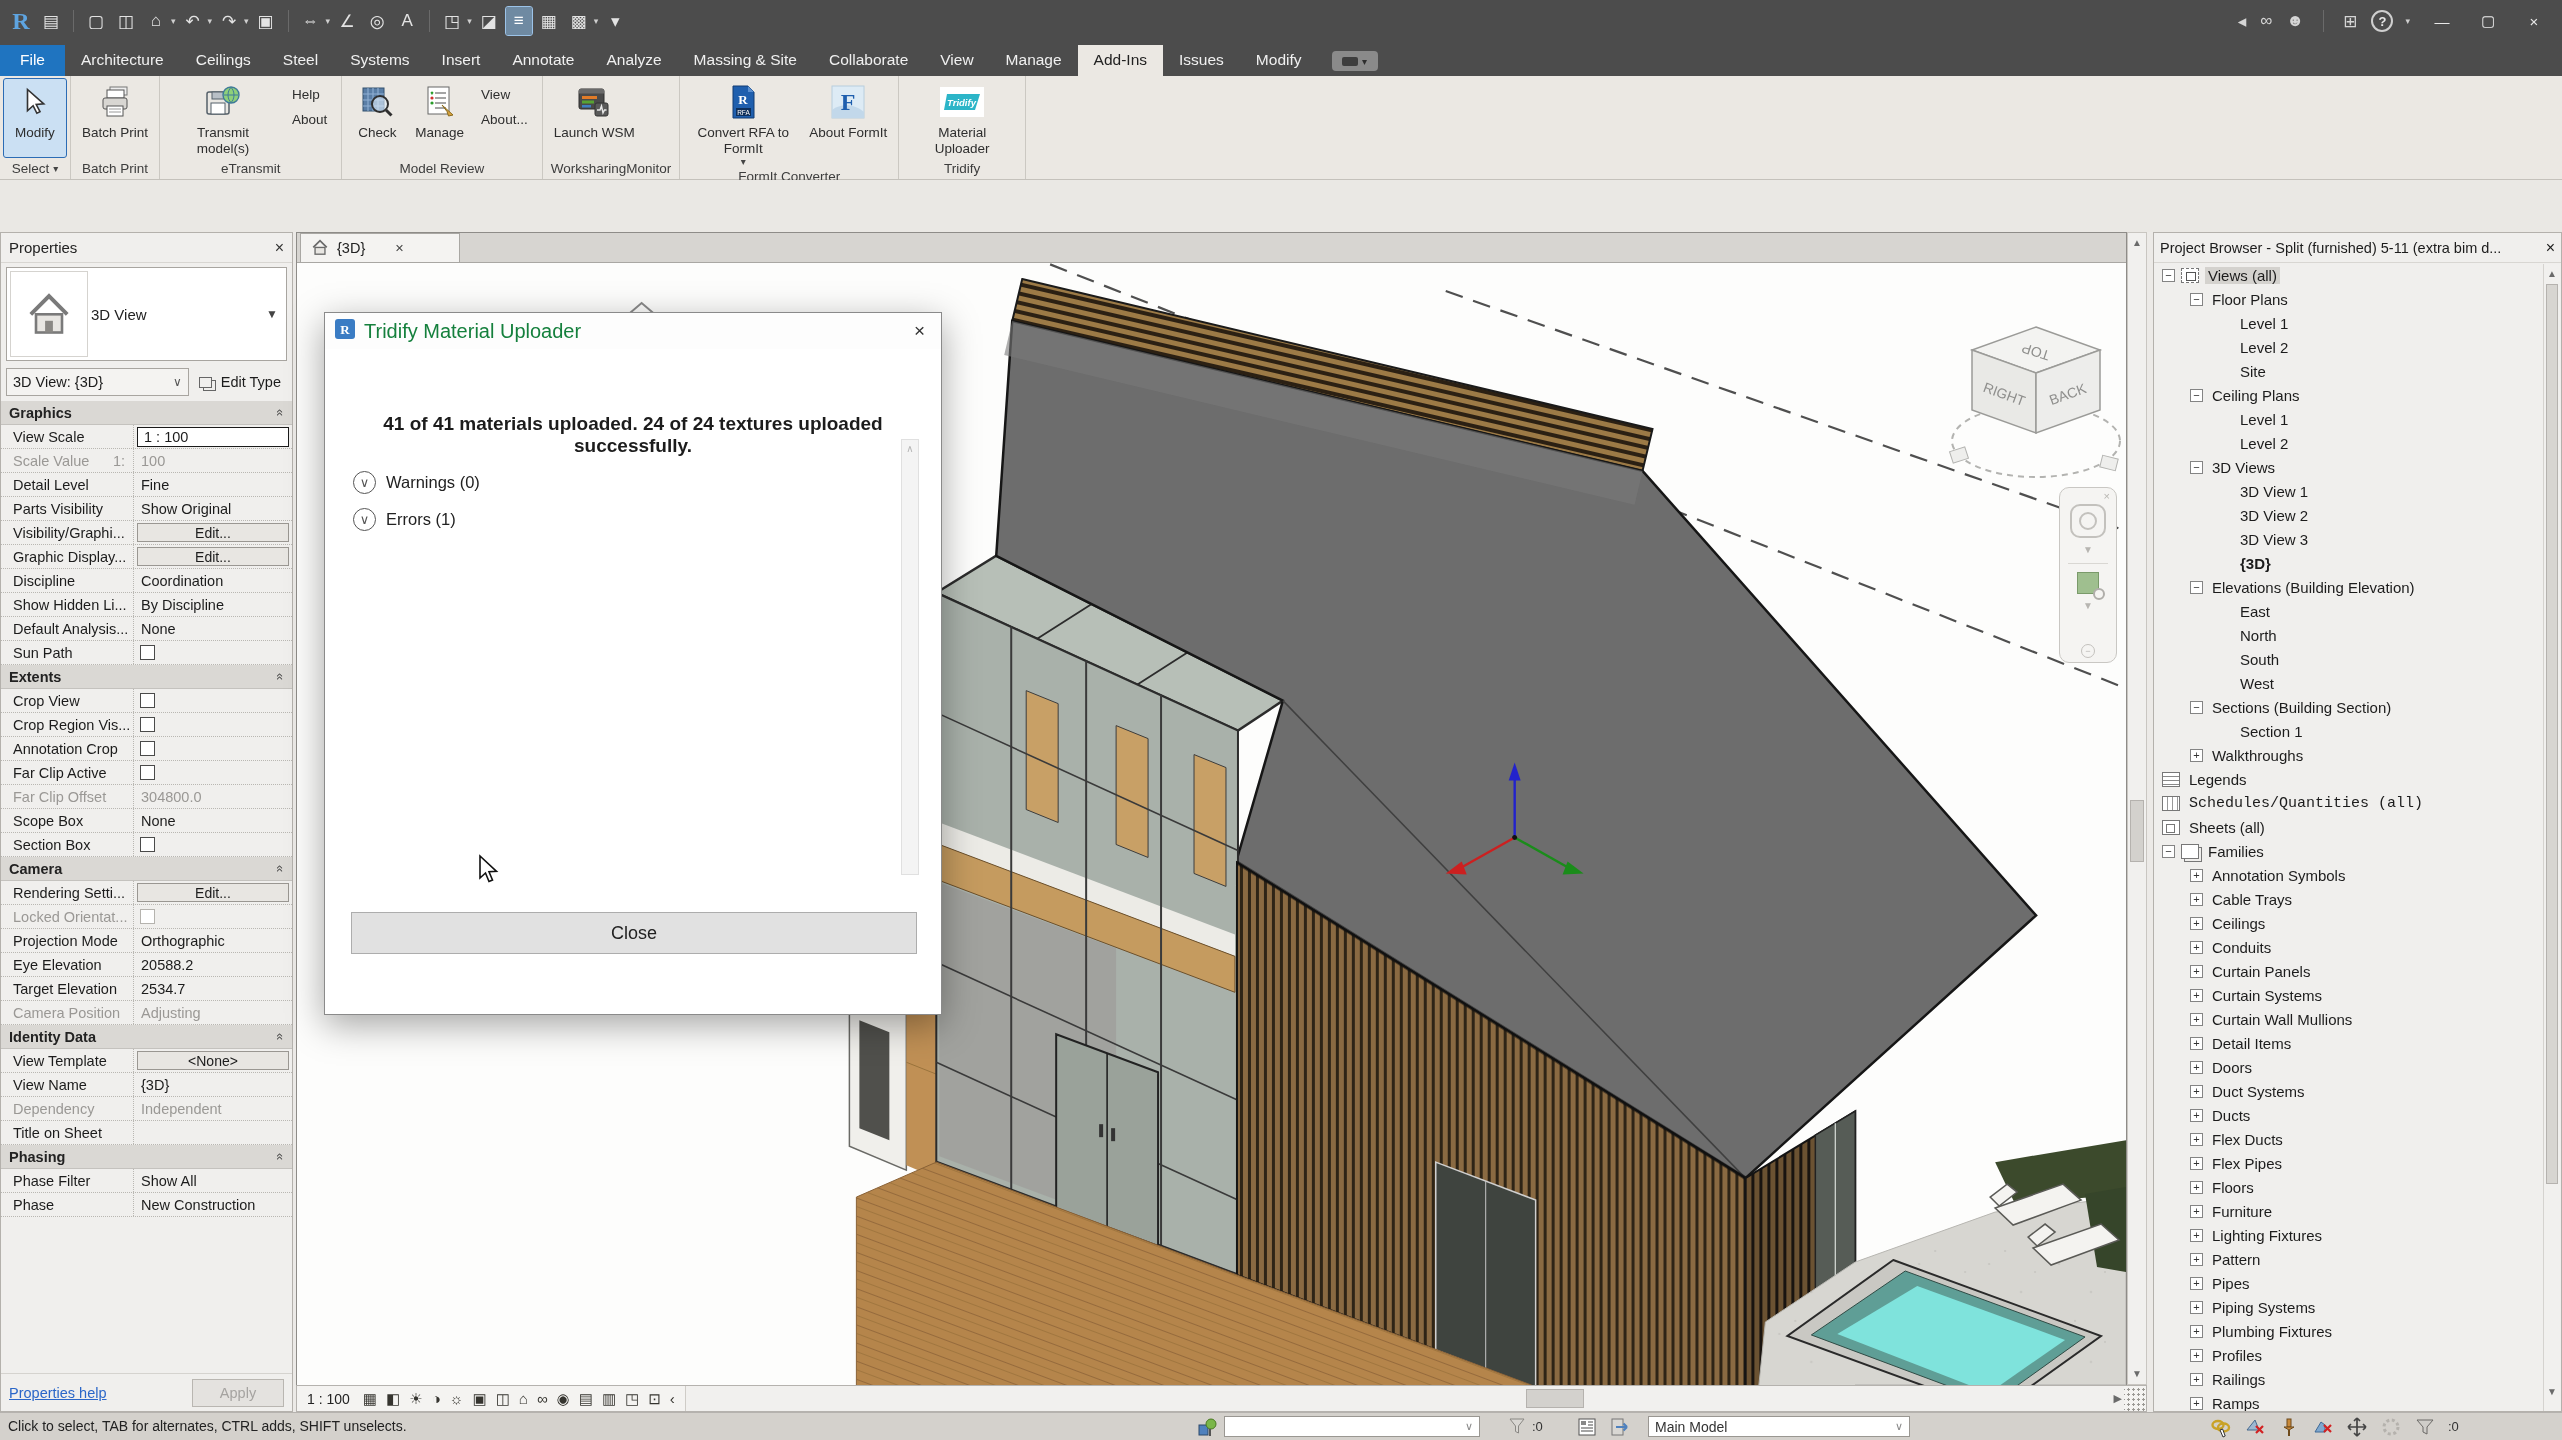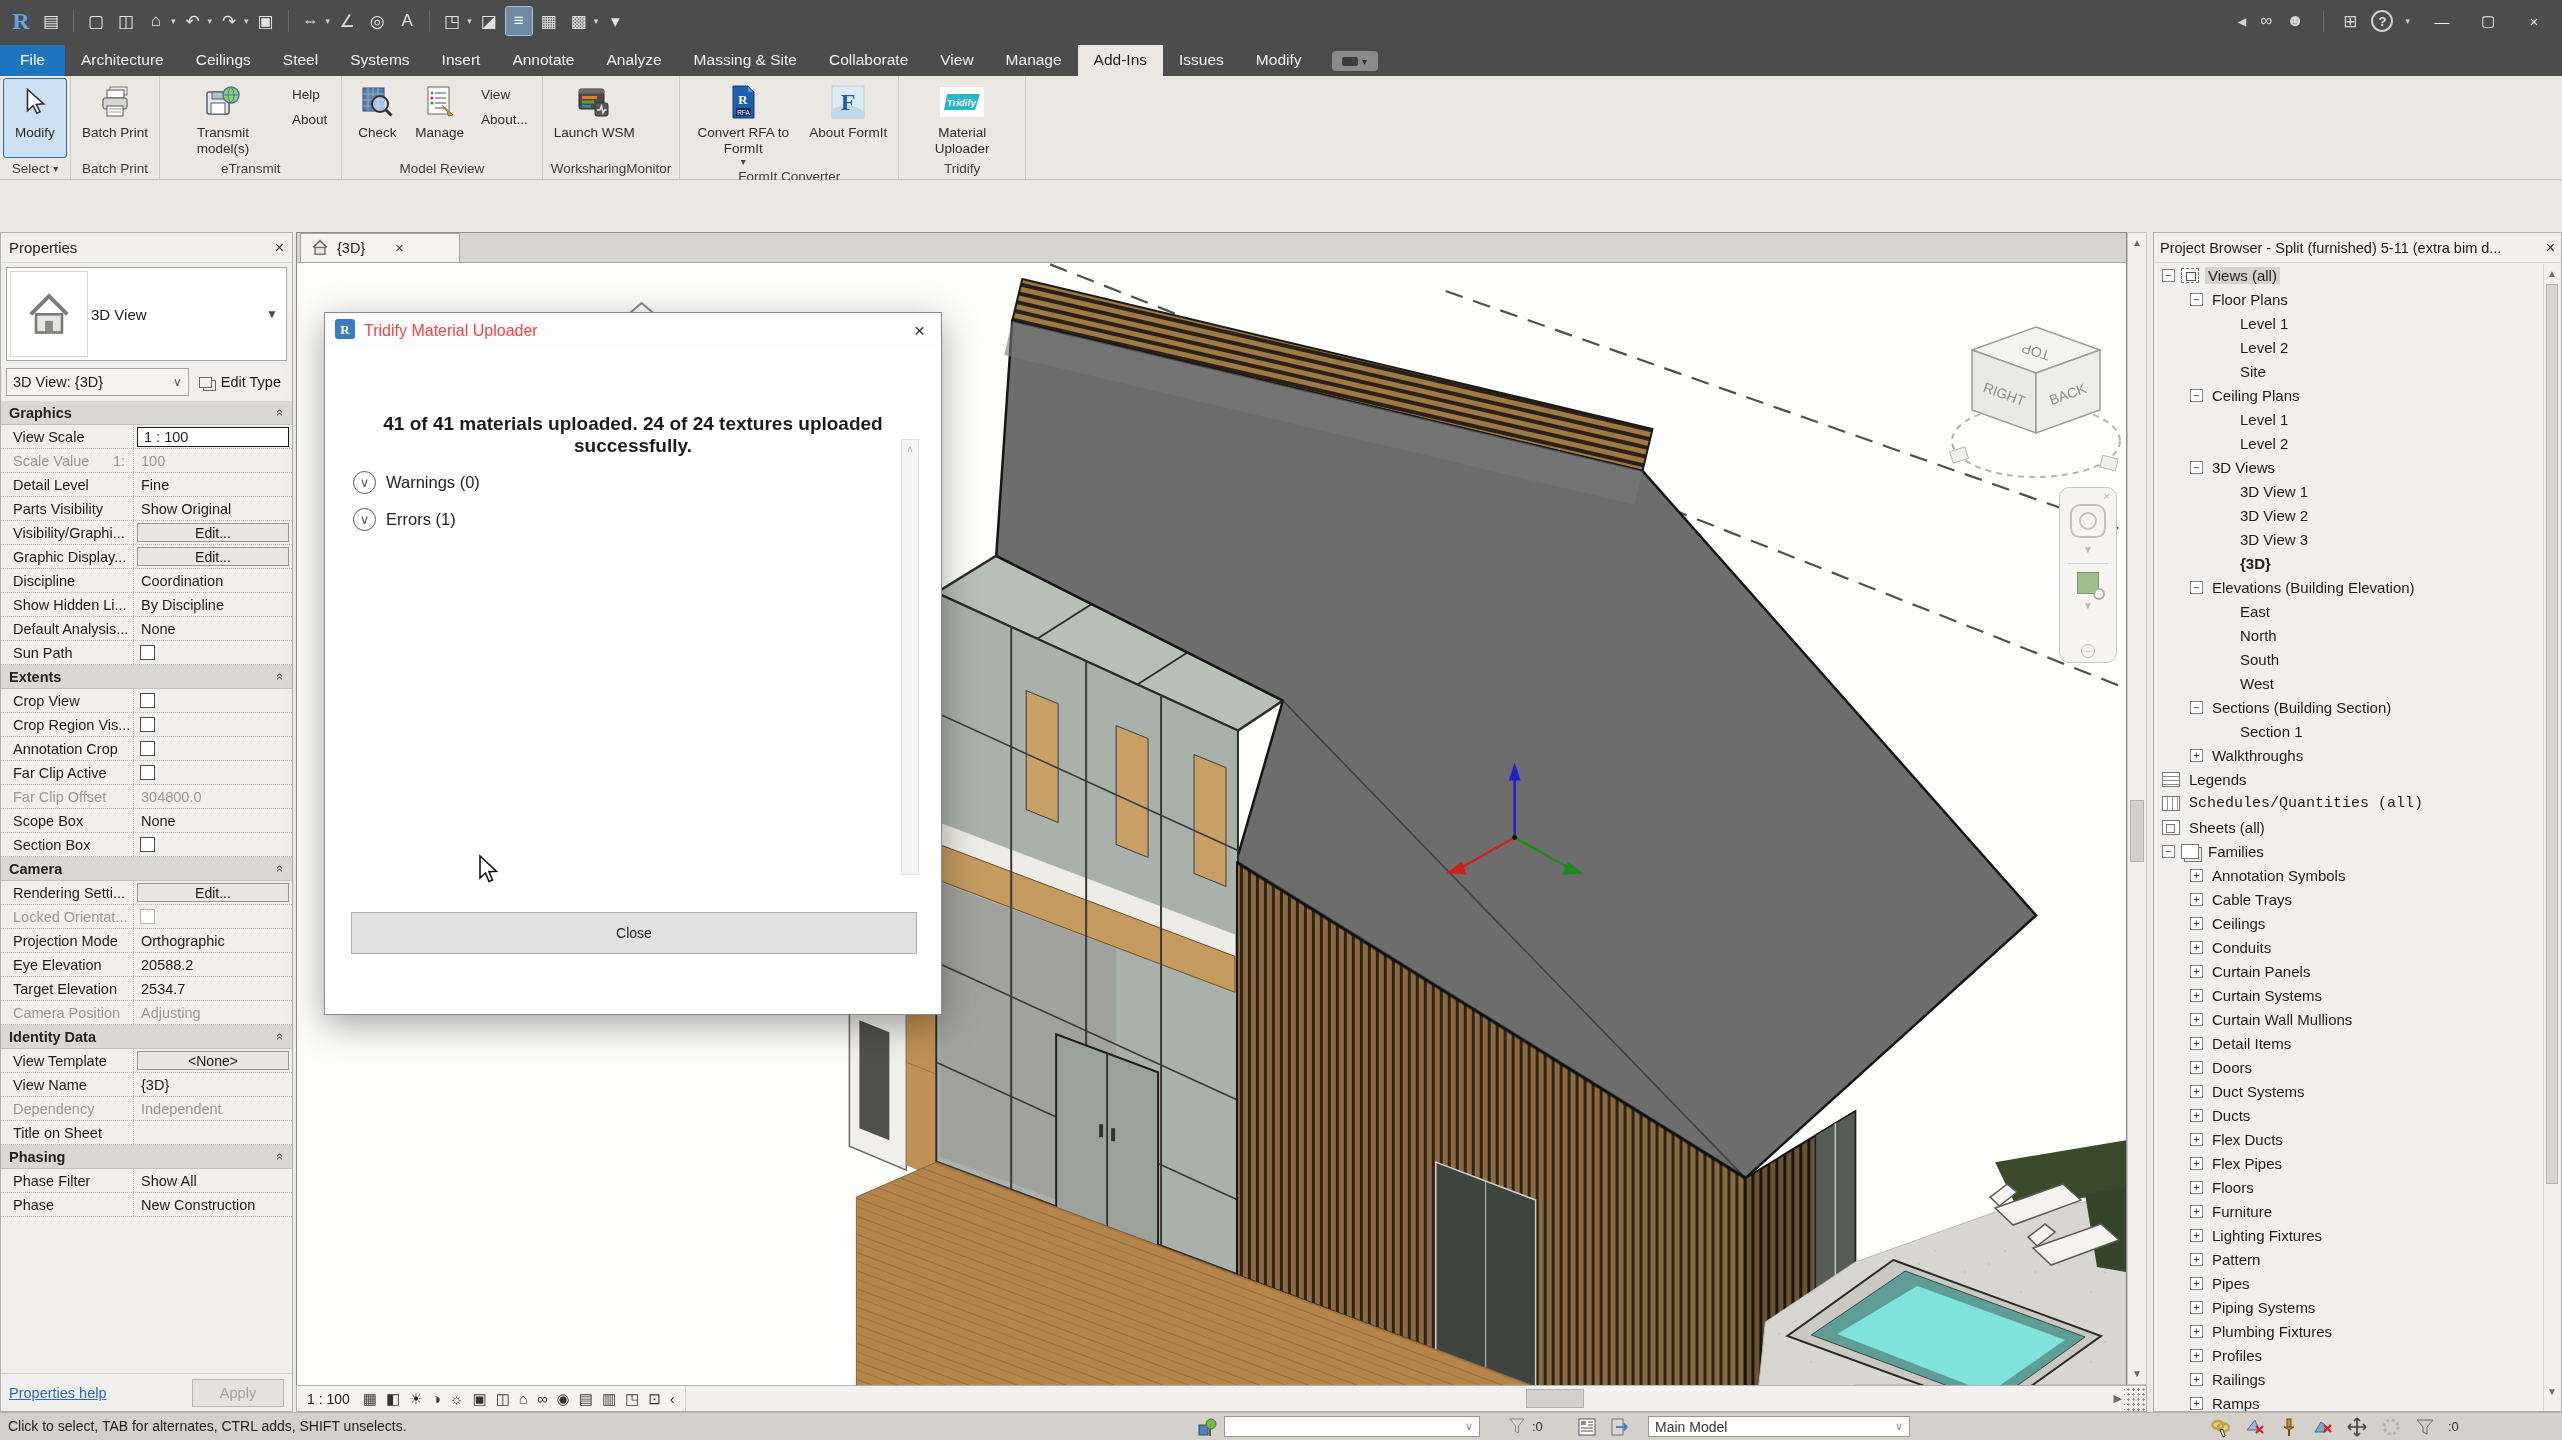--- a/index.html
+++ b/index.html
@@ -122,27 +122,27 @@
   
   #statusbar{position:absolute;left:0;top:1412px;width:2562px;height:28px;background:#d4d1cc;border-top:1px solid #b5b2ae;font-size:14px;color:#222}
   #sb-hint{position:absolute;left:8px;top:5px}
   .sb-dd{position:absolute;top:3px;height:21px;background:#fff;border:1px solid #9a9792;display:flex;align-items:center;padding:0 6px;font-size:14px;color:#333}
   .sb-dd .car{margin-left:auto;color:#888;font-size:11px}
   .sb-svg{position:absolute;top:3px;width:22px;height:22px}
   .sb-txt{position:absolute;top:6px;font-size:13px;color:#333}
   
   #dialog{position:absolute;left:324px;top:312px;width:618px;height:703px;background:#fff;border:1px solid #8a8a8a;box-shadow:0 10px 34px rgba(0,0,0,.35);z-index:40}
   #dlg-title{height:36px;display:flex;align-items:center;gap:9px;padding:0 10px;background:#fdfdfd}
-  #dlg-title .t{font-size:16px;color:#ef4444}
+  #dlg-title .t{font-size:20px;color:#15803d}
   #dlg-title .x{margin-left:auto;font-size:19px;color:#333;padding:0 6px}
   #dlg-msg{margin:64px 20px 0;text-align:center;font-size:19px;font-weight:bold;color:#1c1c1c}
   .dlg-row{display:flex;align-items:center;gap:10px;margin:14px 0 0 28px;font-size:16.5px;color:#222}
   .circ{width:23px;height:23px;border:1.5px solid #555;border-radius:50%;display:flex;align-items:center;justify-content:center;font-size:13px;color:#555}
   #dlg-scroll{position:absolute;right:22px;top:126px;width:18px;height:436px;background:#f4f4f4;border:1px solid #e0e0e0;display:flex;justify-content:center;padding-top:3px;font-size:10px;color:#b5b5b5}
-  #dlg-close{position:absolute;left:26px;bottom:60px;width:566px;height:42px;background:#e1e1e1;border:1px solid #adadad;display:flex;align-items:center;justify-content:center;font-size:14px;color:#222}
+  #dlg-close{position:absolute;left:26px;bottom:60px;width:566px;height:42px;background:#e1e1e1;border:1px solid #adadad;display:flex;align-items:center;justify-content:center;font-size:18px;color:#222}
   
   #cursor{position:absolute;left:476px;top:854px;z-index:60}
 </style>
 </head>
 <body>
 
 <div id="titlebar">
   <div class="qat" id="qat">
       <span class="qat-ic logo">R</span>
       <span class="qat-ic">▤</span>

